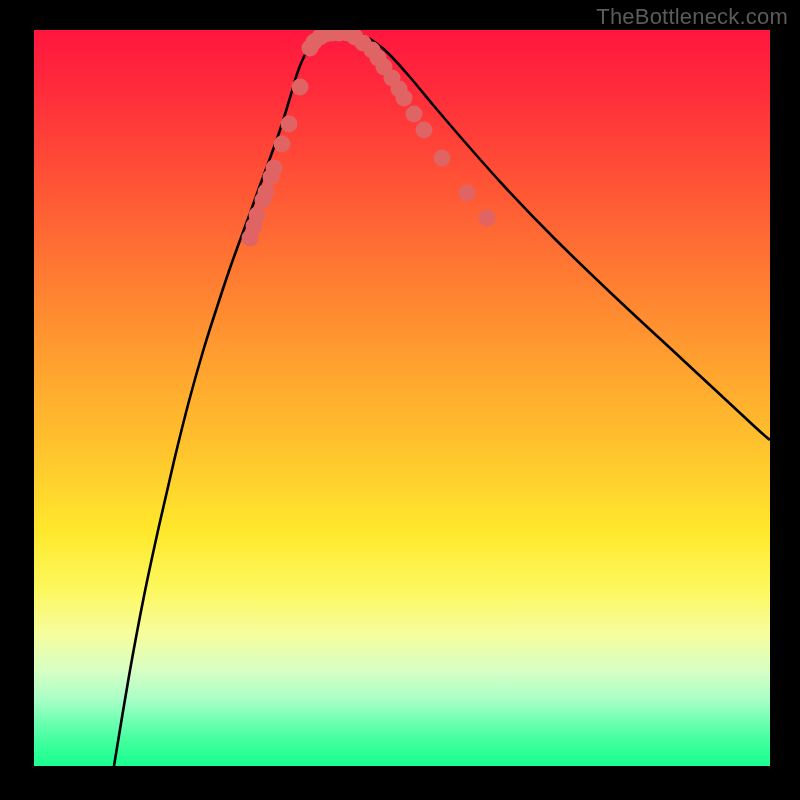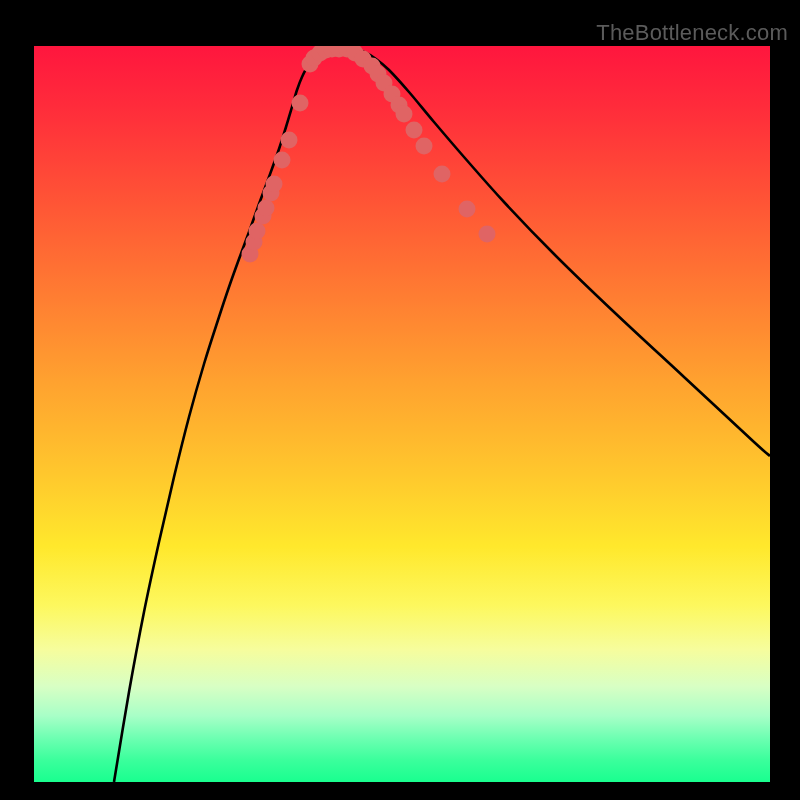--- a/index.html
+++ b/index.html
@@ -7,21 +7,21 @@
     padding: 0;
     width: 800px;
     height: 800px;
     background: #000;
     overflow: hidden;
     font-family: Arial, Helvetica, sans-serif;
   }
   .frame {
     position: absolute;
     left: 0;
-    top: 16px;
+    top: 0;
     width: 800px;
     height: 564px;
     background: #000;
   }
   .plot {
     position: absolute;
     left: 34px;
     top: 30px;
     width: 736px;
     height: 736px;

